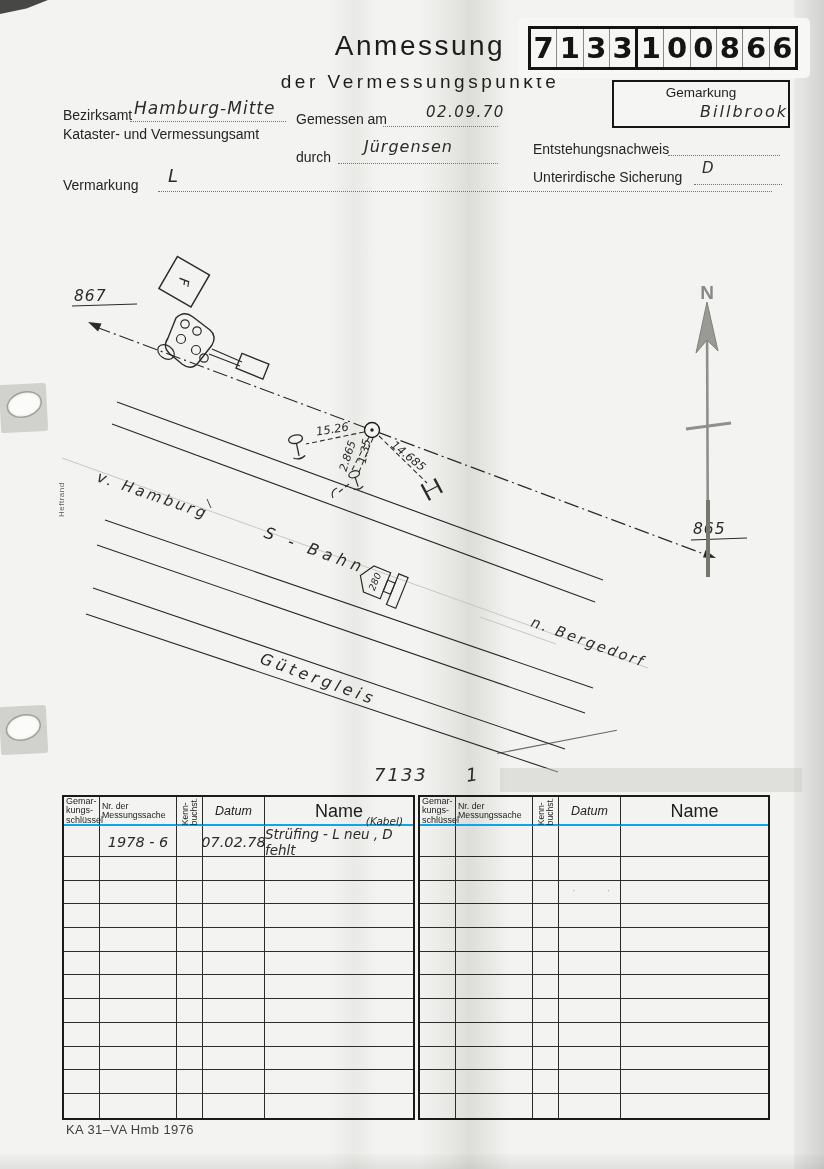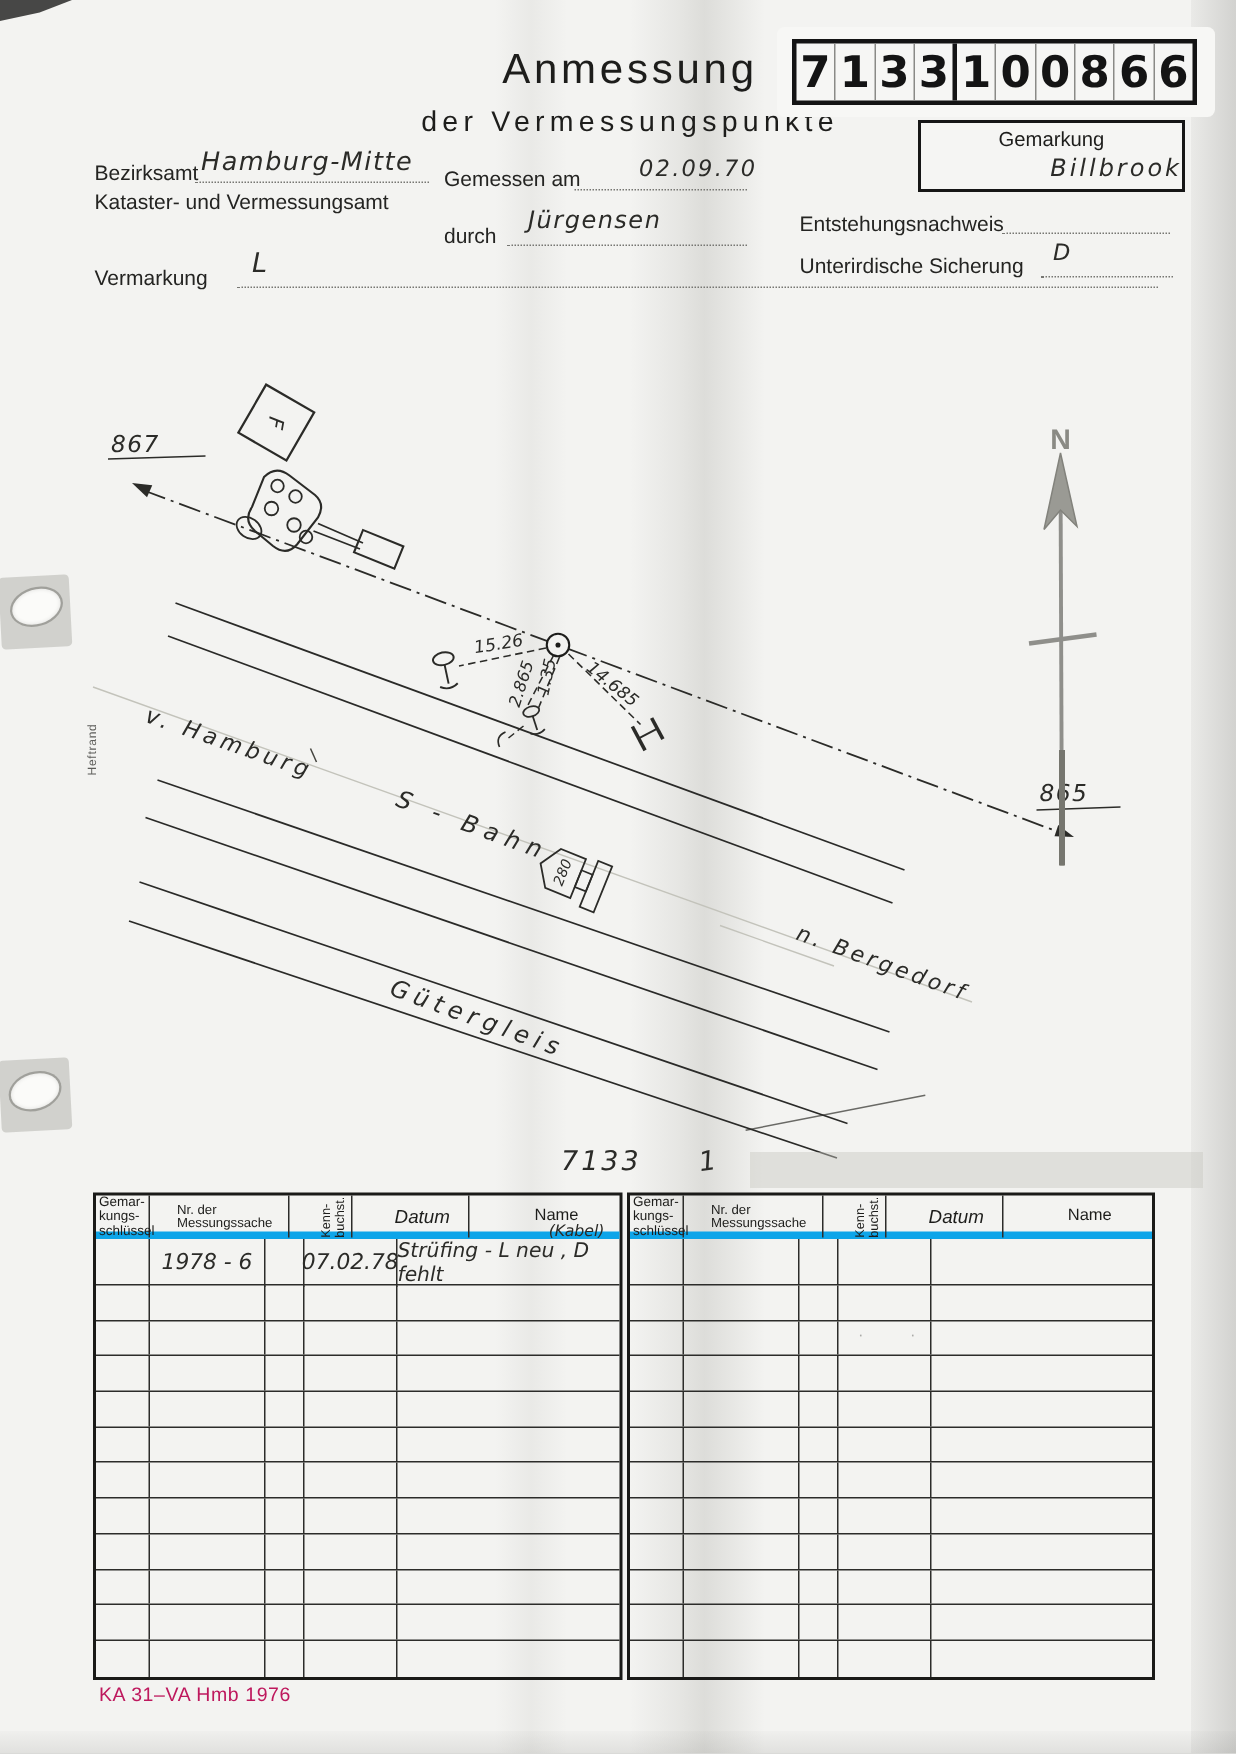--- a/index.html
+++ b/index.html
@@ -36,38 +36,38 @@
   .hw{font-family:"DejaVu Sans",sans-serif;font-style:italic;color:#2b2b28;}
   .hw-lg{font-size:17px;letter-spacing:1px;}
   
   .coord-hl{left:500px;top:768px;width:302px;height:24px;background:rgba(200,200,192,.45);}
   .coord-hw{font-size:18px;letter-spacing:2px;}
   .coord-typed{font-family:"DejaVu Sans Mono",monospace;font-size:16px;font-weight:bold;color:#1c1c1a;white-space:pre;letter-spacing:.5px;}
   
   .ftable{border:2.2px solid #1a1a18;box-sizing:border-box;background:transparent;}
   .trow{display:grid;grid-template-columns:36px 77px 26px 62px 1fr;box-sizing:border-box;border-bottom:1px solid #2c2c2a;}
   .trow:last-child{border-bottom:none;}
-  .trow.thead{height:29px;border-bottom:5px solid #0ea5e9;gap:16px;}
+  .trow.thead{height:29px;border-bottom:2px solid #0ea5e9;}
   .trow.first{height:31px;}
   .trow.body{height:23.7px;}
   .tcell{border-right:1px solid #2c2c2a;box-sizing:border-box;position:relative;display:flex;align-items:center;justify-content:center;overflow:visible;}
   .tcell:last-child{border-right:none;}
   .thead .tcell{flex-direction:column;justify-content:center;line-height:1.05;text-align:left;align-items:flex-start;padding-left:2px;}
   .thead .tcell .ln{font-size:9px;color:#1d1d1b;}
   .thead .tcell.c1 .ln{font-size:8.8px;}
   .thead .tcell.c3 .ln{font-size:12.5px;font-weight:500;font-style:italic;}
-  .thead .tcell.c4 .ln{font-size:11px;font-weight:500;text-align:center;}
+  .thead .tcell.c4 .ln{font-size:18px;font-weight:500;text-align:center;}
   .thead .tcell.c3,.thead .tcell.c4{align-items:center;padding-left:0;}
   .thead .tcell.rot{align-items:center;padding-left:0;}
   .thead .tcell.rot .rotwrap{transform:rotate(-90deg);line-height:1;text-align:left;}
   .thead .tcell.rot .ln{font-size:8.5px;}
   .tcell .cv{font-size:14.5px;}
   .tcell .annotation{position:absolute;top:-11px;right:10px;font-size:10.5px;}
   
-  .footer-id{left:66px;top:1122px;font-size:13px;letter-spacing:.4px;color:#be185d;text-align:right;}
+  .footer-id{left:66px;top:1122px;font-size:13px;letter-spacing:.4px;color:#404040;text-align:right;}
   
   svg text.hwt{font-family:"DejaVu Sans",sans-serif;font-style:italic;fill:#2b2b28;}
   svg text.pr{font-family:"Liberation Sans",sans-serif;}
 </style>
 </head>
 <body>
 
 <div class="page">
 
   <div class="abs corner-mark"></div>
@@ -108,21 +108,21 @@
   <div class="abs plabel" style="left:63px;top:107px;">Bezirksamt</div>
   <div class="abs hw hw-lg" style="left:134px;top:98px;">Hamburg-Mitte</div>
   <div class="abs dotline" style="left:130px;top:121px;width:156px;"></div>
   <div class="abs plabel" style="left:63px;top:126px;">Kataster- und Vermessungsamt</div>
 
   <div class="abs plabel" style="left:296px;top:111px;">Gemessen am</div>
   <div class="abs hw" style="left:390px;top:103px;font-size:15px;letter-spacing:1.5px;margin-left:36px;">02.09.70</div>
   <div class="abs dotline" style="left:383px;top:126px;width:115px;"></div>
 
   <div class="abs plabel" style="left:296px;top:149px;">durch</div>
-  <div class="abs hw" style="left:352px;top:137px;font-size:16px;letter-spacing:1px;">Jürgensen</div>
+  <div class="abs hw" style="left:364px;top:137px;font-size:16px;letter-spacing:1px;">Jürgensen</div>
   <div class="abs dotline" style="left:338px;top:163px;width:160px;"></div>
 
   <div class="abs plabel" style="left:533px;top:141px;">Entstehungsnachweis</div>
   <div class="abs dotline" style="left:668px;top:155px;width:112px;"></div>
 
   <div class="abs plabel" style="left:533px;top:169px;">Unterirdische Sicherung</div>
   <div class="abs hw" style="left:702px;top:159px;font-size:15px;">D</div>
   <div class="abs dotline" style="left:694px;top:184px;width:88px;"></div>
 
   <div class="abs plabel" style="left:63px;top:177px;">Vermarkung</div>

